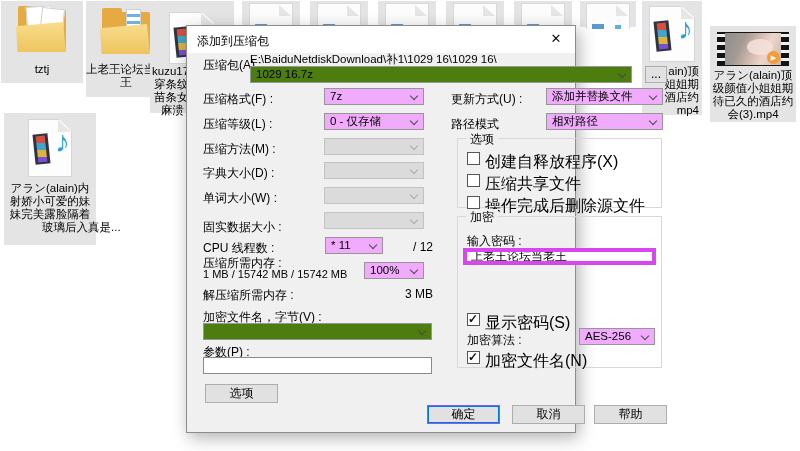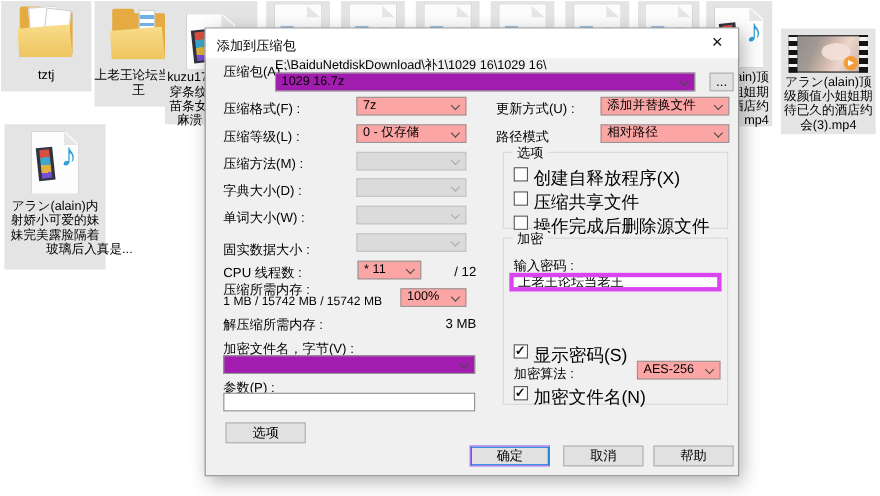--- a/index.html
+++ b/index.html
@@ -38,31 +38,31 @@
 
   
   .icon-thumb { position: absolute; width: 72px; height: 34px; background: #151515; }
   .t-film { position: absolute; top: 0; bottom: 0; width: 8px; background: repeating-linear-gradient(180deg, #141414 0 2px, #f2f2f2 2px 5px, #141414 5px 8px); }
   .t-left { left: 0; } .t-right { right: 0; }
   .t-img { position: absolute; left: 8px; right: 8px; top: 1px; bottom: 1px; background: linear-gradient(115deg, #8f8d8c 0%, #a39a94 30%, #d9bdb2 55%, #ecd7cd 70%, #c9b4ab 100%); }
   .t-blob { position: absolute; left: 22px; top: 6px; width: 26px; height: 16px; border-radius: 50%; background: #f3e0d8; opacity: .9; }
   .t-play { position: absolute; right: 9px; bottom: 2px; width: 13px; height: 13px; border-radius: 50%; background: #f29d38; color: #fff; font-size: 7px; line-height: 13px; text-align: center; }
 
   
-  #dialog { position: absolute; left: 186px; top: 25px; width: 486px; height: 408px; background: #f0f0f0; border: 1px solid #8c8c8c; box-shadow: 3px 5px 16px rgba(0,0,0,.30); z-index: 10; }
+  #dialog { position: absolute; left: 186px; top: 25px; width: 390px; height: 408px; background: #f0f0f0; border: 1px solid #8c8c8c; box-shadow: 3px 5px 16px rgba(0,0,0,.30); z-index: 10; }
   .titlebar { position: absolute; left: 0; top: 0; right: 0; height: 27px; background: #ffffff; }
   .title { position: absolute; left: 10px; top: 7px; font-size: 12px; white-space: nowrap; }
   .closex { position: absolute; right: 3px; top: 1px; width: 32px; height: 24px; text-align: center; line-height: 24px; font-size: 13px; color: #111; cursor: default; }
 
   .lbl { position: absolute; font-size: 12px; white-space: nowrap; color: #000; }
   .lbl.small { font-size: 11px; color: #000; }
   .rjust { text-align: right; }
 
-  .combo { position: absolute; height: 17px; background: #fca5a5; border: 1px solid #969696; font-size: 11.5px; line-height: 15px; padding-left: 5px; white-space: nowrap; overflow: hidden; }
-  .combo.white { background: #a21caf; }
+  .combo { position: absolute; height: 17px; background: #f0abfc; border: 1px solid #969696; font-size: 11.5px; line-height: 15px; padding-left: 5px; white-space: nowrap; overflow: hidden; }
+  .combo.white { background: #4d7c0f; }
   .combo.dis { background: #dbdbdb; border-color: #c2c2c2; color: #888; }
   .chev { position: absolute; right: 6px; top: 4px; width: 6px; height: 6px; border-right: 1.4px solid #4a4a4a; border-bottom: 1.4px solid #4a4a4a; transform: rotate(45deg); }
   .combo.dis .chev { border-color: #ababab; }
 
   .input { position: absolute; background: #fff; border: 1px solid #8a8a8a; font-size: 12px; padding: 0 4px; font-family: "Liberation Sans", sans-serif; }
   .input.focus { border: 4px solid #d946ef; }
 
   .btn { position: absolute; height: 19px; background: #e1e1e1; border: 1px solid #adadad; font-size: 12px; text-align: center; line-height: 17px; cursor: default; }
   .btn.primary { border: 1px solid #8b5cf6; box-shadow: inset 0 0 0 1px #0078d7; }
   .btn.tiny { width: 22px; height: 17px; line-height: 14px; }

